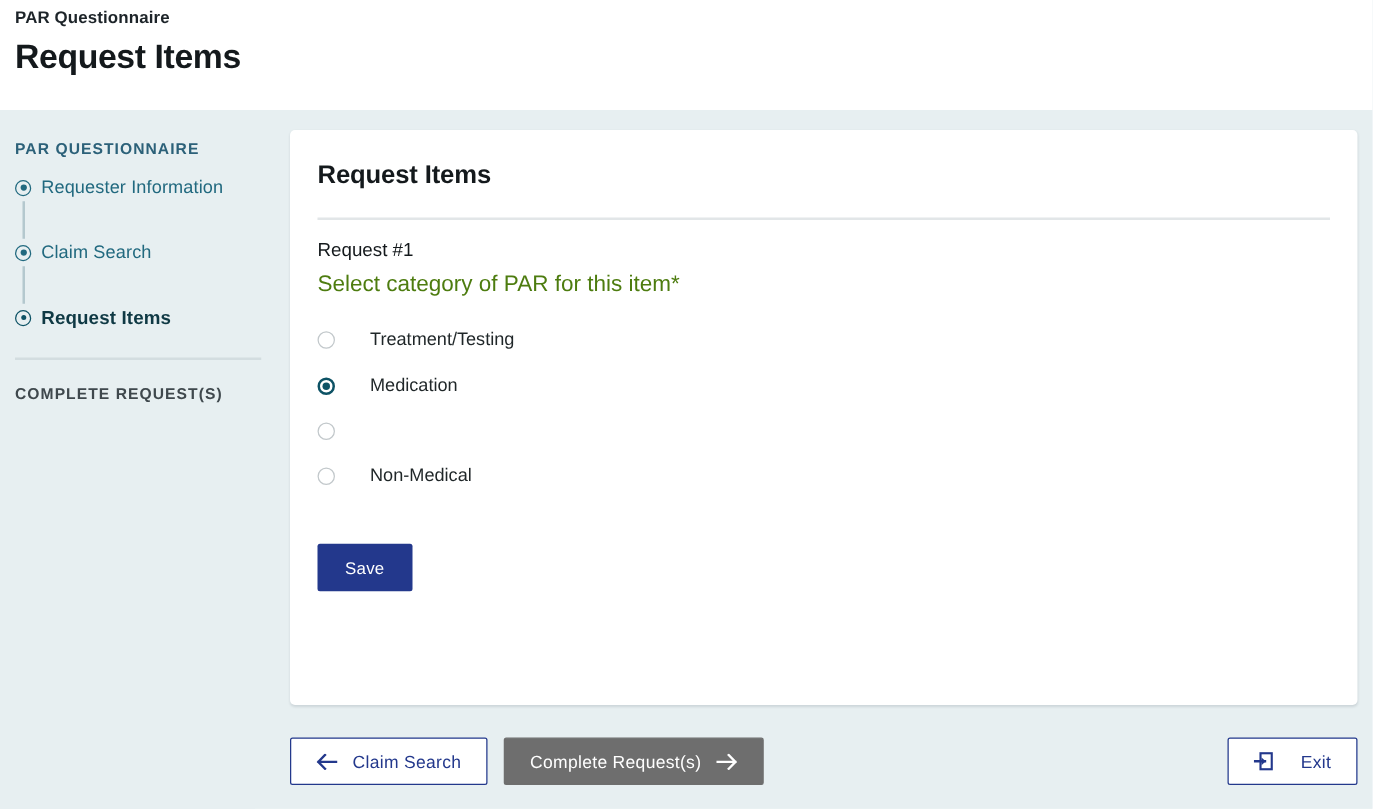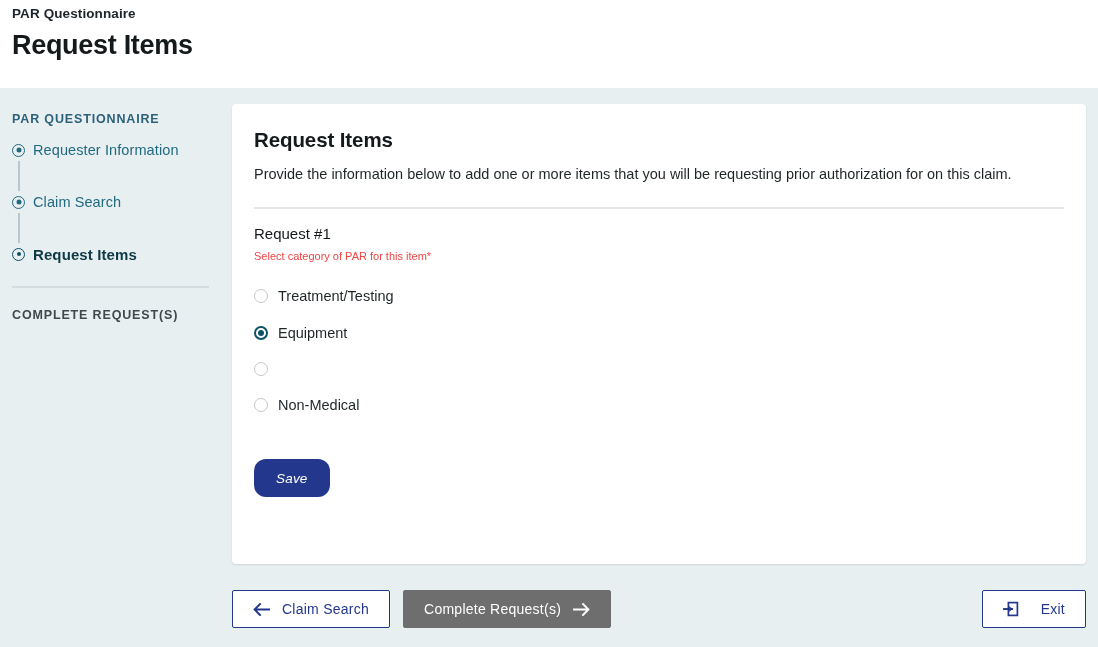--- a/index.html
+++ b/index.html
@@ -144,22 +144,22 @@
     background: #e2e6e8;
     margin: 22px 0 16px 0;
   }
   .request-label {
     font-size: 15px;
     font-weight: normal;
     color: #14191c;
     margin: 0 0 8px 0;
   }
   .field-prompt {
-    font-size: 11px;
-    color: #ef4444;
+    font-size: 18px;
+    color: #4d7c0f;
     margin: 0 0 26px 0;
   }
 
   
   .radio-group { margin: 0; padding: 0; }
   .radio-row {
     display: flex;
     align-items: center;
     gap: 10px;
     margin-bottom: 21px;
@@ -181,36 +181,36 @@
     left: 50%; top: 50%;
     transform: translate(-50%, -50%);
     width: 6px; height: 6px;
     border-radius: 50%;
     background: #0d5265;
   }
   .radio-text {
     font-size: 14.5px;
     color: #1f2628;
     line-height: 16px;
+    margin-left: 18px;
   }
 
   
   .save-button {
     margin-top: 25px;
     background: #23388c;
     color: #ffffff;
     border: none;
-    border-radius: 12px;
+    border-radius: 2px;
     font-family: "Liberation Sans", sans-serif;
     font-size: 13.5px;
     letter-spacing: 0.2px;
     padding: 0 22px;
     height: 38px;
     cursor: pointer;
-    font-style: italic;
   }
 
   
   .footer-nav {
     display: flex;
     align-items: center;
     margin: 26px 6px 0 0;
     padding-left: 0;
   }
   .btn {
@@ -278,35 +278,34 @@
 
     <div class="side-divider"></div>
 
     <div class="side-section-title muted">COMPLETE REQUEST(S)</div>
   </nav>
 
   <main class="main-col">
 
     <section class="card">
       <h2 class="card-title">Request Items</h2>
-      <p class="card-desc">Provide the information below to add one or more items that you will be requesting prior authorization for on this claim.</p>
 
       <div class="card-rule"></div>
 
       <div class="request-label">Request #1</div>
       <div class="field-prompt">Select category of PAR for this item*</div>
 
       <div class="radio-group">
         <div class="radio-row">
           <span class="radio-mark"></span>
           <span class="radio-text">Treatment/Testing</span>
         </div>
         <div class="radio-row">
           <span class="radio-mark checked"></span>
-          <span class="radio-text">Equipment</span>
+          <span class="radio-text">Medication</span>
         </div>
         <div class="radio-row">
           <span class="radio-mark"></span>
         </div>
         <div class="radio-row">
           <span class="radio-mark"></span>
           <span class="radio-text">Non-Medical</span>
         </div>
       </div>
 

